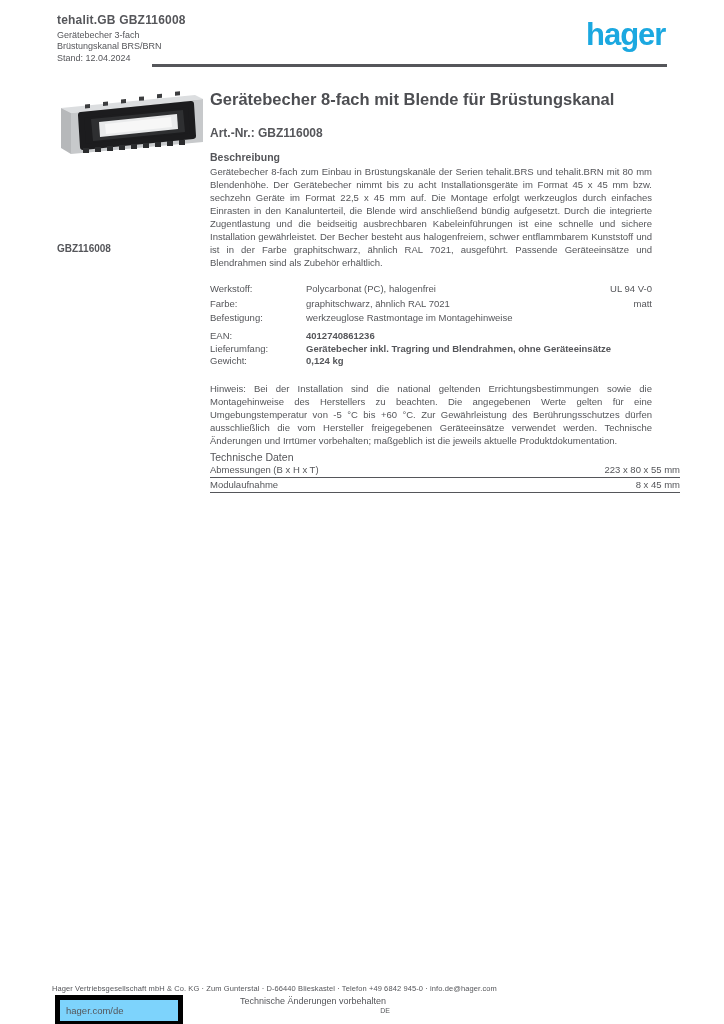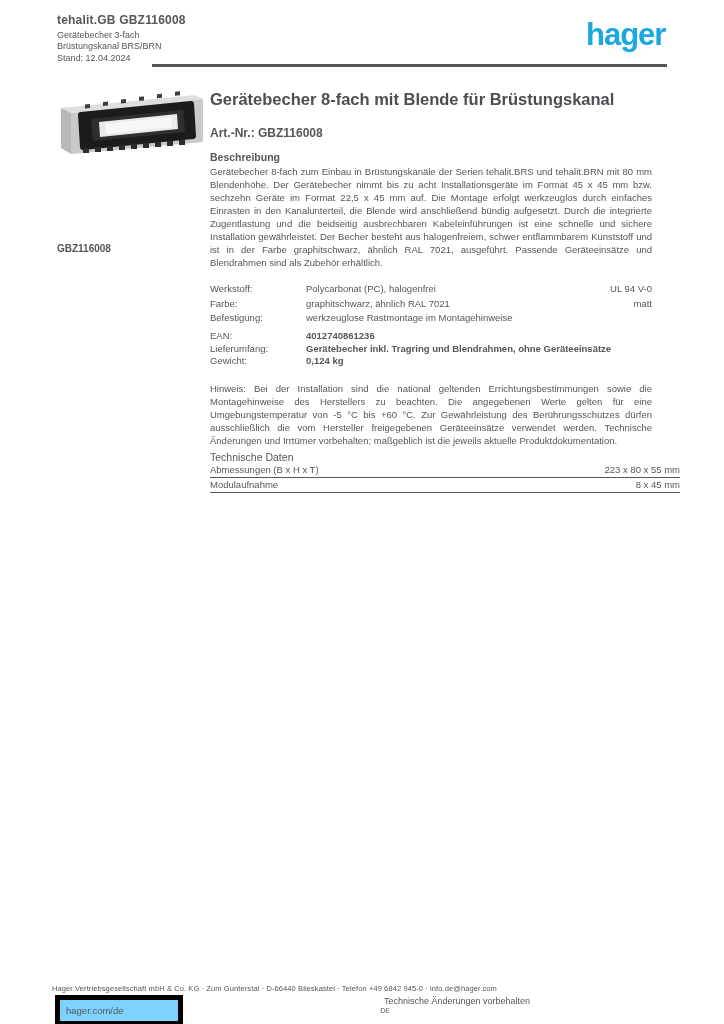--- a/index.html
+++ b/index.html
@@ -35,21 +35,21 @@
   .para2{left:210px;top:382px;width:442px;font-size:9.5px;line-height:13px;text-align:justify;}
   .sec3-h{left:210px;top:451px;font-size:10.5px;font-weight:normal;}
   .tbl3{left:210px;top:463px;width:470px;font-size:9.5px;}
   .tbl3 .row{display:flex;line-height:12px;border-bottom:1.5px solid #55565a;padding:1px 0;}
   .tbl3 .lab{flex:1;}
   .tbl3 .rgt{flex:none;text-align:right;}
   
   .f-addr{left:52px;top:984px;width:575px;font-size:7.5px;letter-spacing:.1px;white-space:nowrap;overflow:hidden;}
   .f-box{left:55px;top:995px;width:112px;height:21px;border:5px solid #000000;background:#7dd3fc;
          font-size:9.5px;line-height:21px;padding-left:6px;color:#55565a;text-decoration:none;display:block;}
-  .f-center{left:240px;top:996px;width:290px;text-align:right;font-size:9px;}
+  .f-center{left:240px;top:996px;width:290px;text-align:left;font-size:9px;}
   .f-lang{left:240px;top:1007px;width:290px;text-align:center;font-size:7px;}
   .f-page{left:625px;top:1040px;width:55px;height:20px;background:#a21caf;color:#ffffff;
           font-size:11px;font-weight:bold;text-align:center;line-height:28px;}
 </style>
 </head>
 <body>
 
 <div class="abs hdr-ref">tehalit.GB GBZ116008</div>
 <div class="abs hdr-l2">Gerätebecher 3-fach</div>
 <div class="abs hdr-l3">Brüstungskanal BRS/BRN</div>

